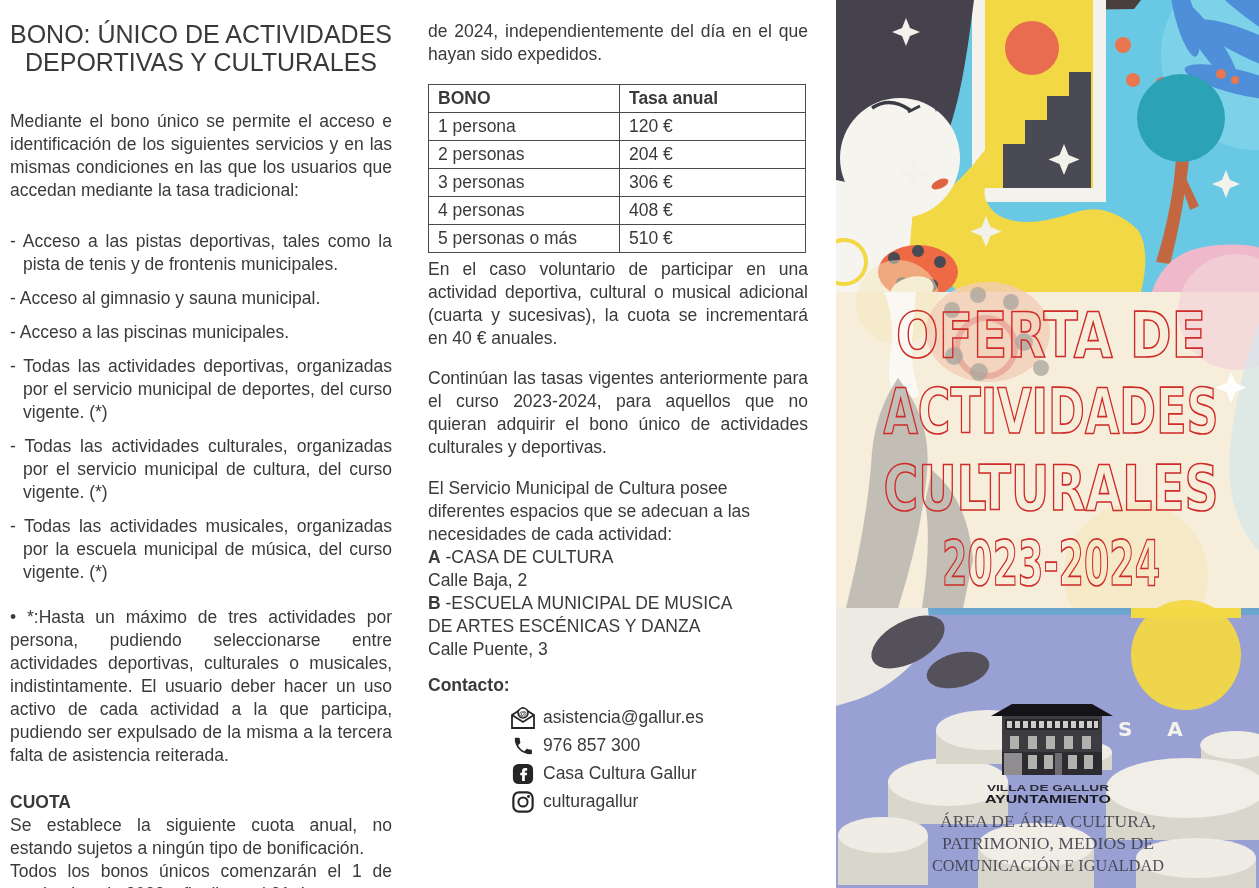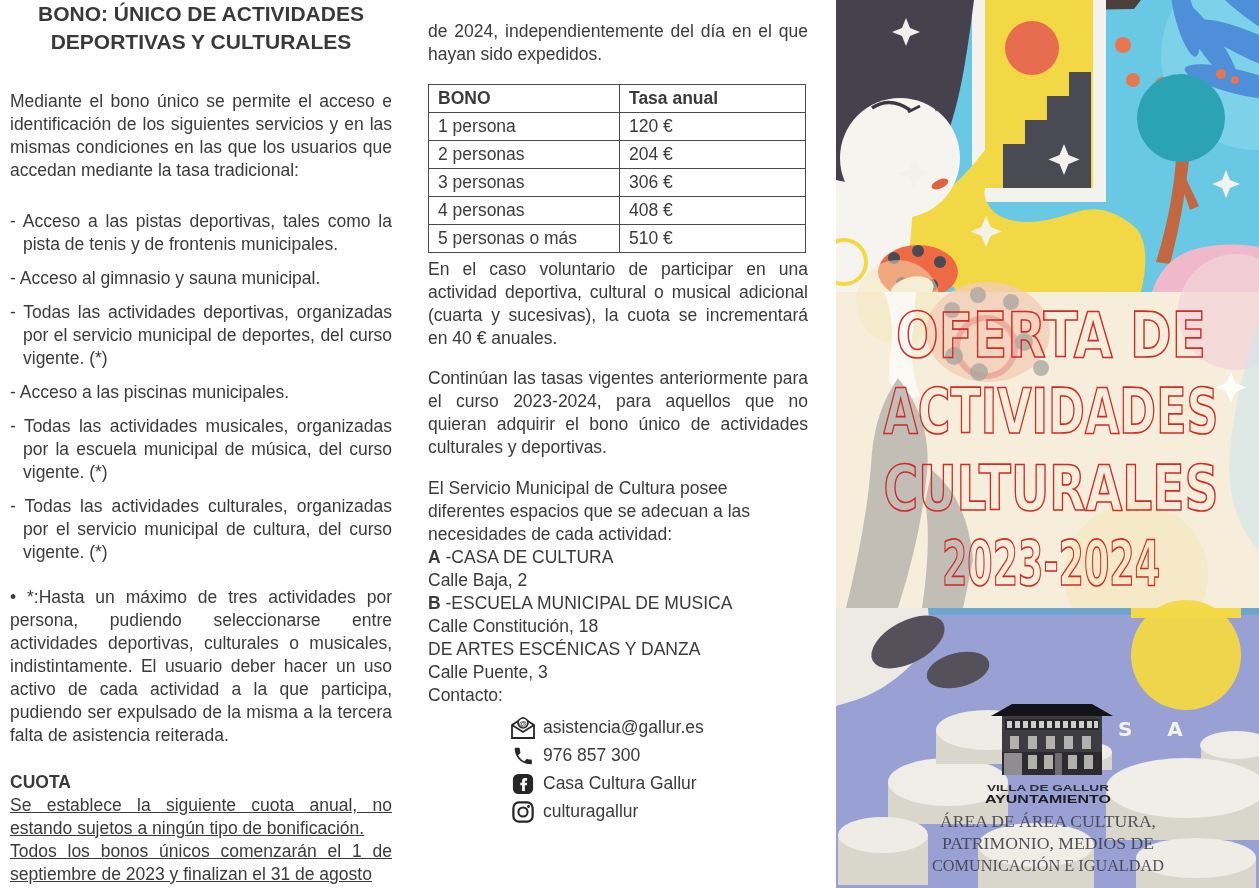--- a/index.html
+++ b/index.html
@@ -5,63 +5,63 @@
   html,body { margin:0; padding:0; background:#ffffff; }
   .page {
     position:relative; width:1259px; height:888px; background:#ffffff;
     overflow:hidden; font-family:"Liberation Sans", sans-serif;
     color:#3a3a3a; font-size:17.5px; line-height:23px;
   }
   .col { position:absolute; top:0; }
   .col-left  { left:10px;  width:382px; }
   .col-mid   { left:428px; width:380px; }
 
-  .doc-title { font-size:21px; line-height:28px; font-weight:bold; text-align:center; color:#393939; }
+  .doc-title { margin-top:20px; font-size:25px; line-height:28px; font-weight:normal; text-align:center; color:#393939; }
   .intro { margin-top:34px; text-align:justify; }
   .bullets { margin-top:28px; }
   .bullet { margin-bottom:11px; padding-left:13px; text-indent:-13px; text-align:justify; }
   .note { margin-top:22px; text-align:justify; }
   .h-bold { font-weight:bold; margin-top:24px; }
-  .just { text-align:justify;text-decoration:underline; }
+  .just { text-align:justify; }
 
   .cont-para { margin-top:20px; text-align:justify; }
   table.fees { border-collapse:collapse; margin-top:9px; width:378px; }
   table.fees td, table.fees th {
     border:1px solid #4a4a4a; text-align:left; font-weight:normal;
     padding:1px 9px; height:25px; font-size:17.5px;
   }
   table.fees th { font-weight:bold; }
   .mid-para { margin-top:5px; text-align:justify; }
   .espacios-h { font-weight:bold; margin-top:16px; }
   .espacios-intro { margin-top:9px; max-width:352px; }
   .space-line .b { font-weight:bold; }
-  .contact-h { font-weight:normal; }
+  .contact-h { font-weight:bold; margin-top:13px; }
   .contact-list { margin-top:7px; margin-left:82px; }
   .contact-row { display:flex; align-items:center; height:28px; }
   .contact-row .ic { width:26px; height:24px; flex:0 0 26px; margin-right:7px; display:flex; align-items:center; justify-content:center; }
   .panel { position:absolute; left:828px; top:0; width:431px; height:888px;padding-left:8px; }
 </style>
 </head>
 <body>
 
 <div class="page">
 
   <div class="col col-left">
     <div class="doc-title">
       <div>BONO:  ÚNICO DE ACTIVIDADES</div>
       <div>DEPORTIVAS Y CULTURALES</div>
     </div>
     <p class="intro">Mediante el bono único se permite el acceso e identificación de los siguientes servicios y en las mismas condiciones en las que los usuarios que accedan mediante la tasa tradicional:</p>
     <div class="bullets">
       <div class="bullet">- Acceso a las pistas deportivas, tales como la pista de tenis y de frontenis municipales.</div>
       <div class="bullet">- Acceso al gimnasio y sauna municipal.</div>
+      <div class="bullet">- Acceso a las piscinas municipales.</div>
       <div class="bullet">- Todas las actividades deportivas, organizadas por el servicio municipal de deportes, del curso vigente. (*)</div>
-      <div class="bullet">- Acceso a las piscinas municipales.</div>
+      <div class="bullet">- Todas las actividades culturales, organizadas por el servicio municipal de cultura, del curso vigente. (*)</div>
       <div class="bullet">- Todas las actividades musicales, organizadas por la escuela municipal de música, del curso vigente. (*)</div>
-      <div class="bullet">- Todas las actividades culturales, organizadas por el servicio municipal de cultura, del curso vigente. (*)</div>
     </div>
     <p class="note">•  *:Hasta un máximo de tres actividades por persona, pudiendo seleccionarse entre actividades deportivas, culturales o musicales, indistintamente. El usuario deber  hacer un uso activo de cada actividad a la que participa, pudiendo ser expulsado de la misma a la tercera falta de asistencia reiterada.</p>
     <div class="h-bold">CUOTA</div>
     <div class="just">Se establece la siguiente cuota anual, no estando sujetos a ningún tipo de bonificación.</div>
     <div class="just">Todos los bonos únicos comenzarán el 1 de septiembre de 2023 y finalizan el 31 de agosto</div>
   </div>
 
   <div class="col col-mid">
     <p class="cont-para">de 2024, independientemente del día en el que hayan sido expedidos.</p>
 
@@ -96,21 +96,20 @@
 
     <p class="mid-para">En el caso voluntario de participar en una actividad deportiva, cultural o musical adicional (cuarta y sucesivas), la cuota se incrementará en 40 € anuales.</p>
     <p class="mid-para">Continúan las tasas vigentes anteriormente para el curso 2023-2024, para aquellos que no quieran adquirir el bono único de actividades culturales y deportivas.</p>
 
     <div class="espacios-intro">El Servicio Municipal de Cultura posee diferentes espacios que se adecuan a las necesidades de cada actividad:</div>
 
     <div>
       <div class="space-line"><span class="b">A</span><span> -CASA DE CULTURA</span></div>
       <div class="space-line">Calle Baja, 2</div>
       <div class="space-line"><span class="b">B</span><span> -ESCUELA MUNICIPAL DE MUSICA</span></div>
-      <div class="space-line">Calle Constitución, 18</div>
       <div class="space-line">DE ARTES ESCÉNICAS Y DANZA</div>
       <div class="space-line">Calle Puente, 3</div>
     </div>
 
     <div class="contact-h">Contacto:</div>
     <div class="contact-list">
       <div class="contact-row">
         <span class="ic">
           <svg width="26" height="22" viewBox="0 0 26 22">
             <polygon points="2,8 13,1 24,8 24,21 2,21" fill="none" stroke="#262626" stroke-width="1.8"></polygon>

